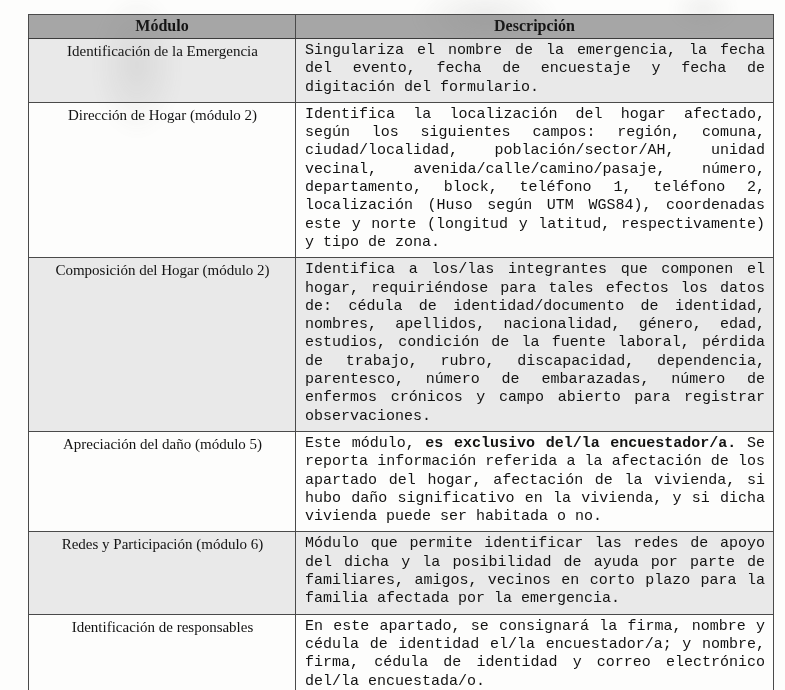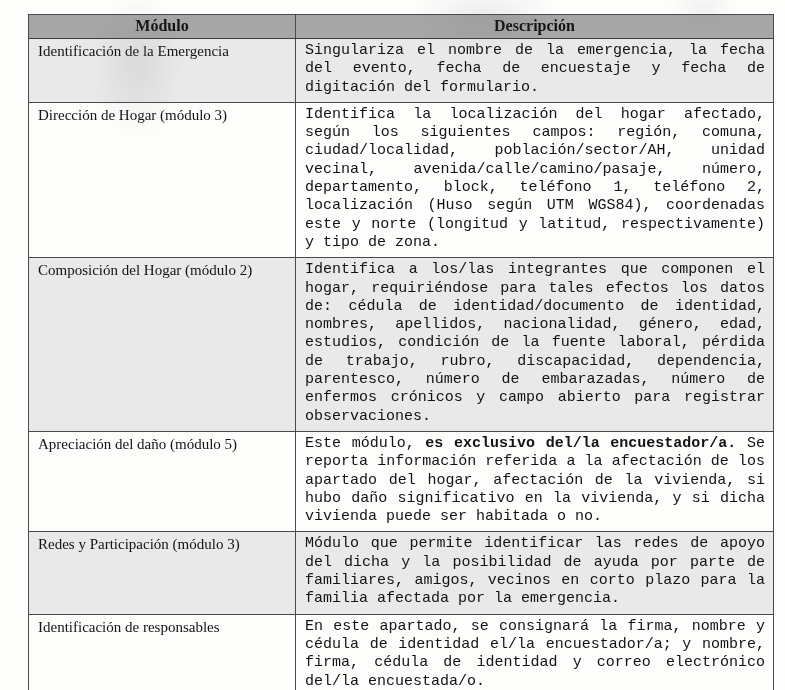--- a/index.html
+++ b/index.html
@@ -49,21 +49,21 @@
     text-align: center;
     font-size: 16px;
     padding: 2px 4px 3px 4px;
     border-bottom: 1px solid #3c3c3c;
   }
   table.modules td {
     font-size: 15px;
     line-height: 1.22;
     padding: 3px 8px 5px 9px;
   }
-  td.mod-cell  { padding-left: 9px; }
+  td.mod-cell  { padding-left: 9px; text-align: center; }
   td.desc-cell { text-align: justify; font-family: Liberation Mono, monospace; }
   tbody tr:nth-child(odd)  { background: #e9e9e9; }
   tbody tr:nth-child(even) { background: #fdfdfc; }
   .bold-inline { font-weight: bold; margin-top: 7px; }
   .source-caption {
     text-align: center;
     font-size: 13.5px;
     margin-top: 5px;
     color: #1c1c1c;
     position: relative;
@@ -89,33 +89,33 @@
         <th>Módulo</th>
         <th>Descripción</th>
       </tr>
     </thead>
     <tbody>
       <tr>
         <td class="mod-cell">Identificación de la Emergencia</td>
         <td class="desc-cell">Singulariza el nombre de la emergencia, la fecha del evento, fecha de encuestaje y fecha de digitación del formulario.</td>
       </tr>
       <tr>
-        <td class="mod-cell">Dirección de Hogar (módulo 3)</td>
+        <td class="mod-cell">Dirección de Hogar (módulo 2)</td>
         <td class="desc-cell">Identifica la localización del hogar afectado, según los siguientes campos: región, comuna, ciudad/localidad, población/sector/AH, unidad vecinal, avenida/calle/camino/pasaje, número, departamento, block, teléfono 1, teléfono 2, localización (Huso según UTM WGS84), coordenadas este y norte (longitud y latitud, respectivamente) y tipo de zona.</td>
       </tr>
       <tr>
         <td class="mod-cell">Composición del Hogar (módulo 2)</td>
         <td class="desc-cell">Identifica a los/las integrantes que componen el hogar, requiriéndose para tales efectos los datos de: cédula de identidad/documento de identidad, nombres, apellidos, nacionalidad, género, edad, estudios, condición de la fuente laboral, pérdida de trabajo, rubro, discapacidad, dependencia, parentesco, número de embarazadas, número de enfermos crónicos y campo abierto para registrar observaciones.</td>
       </tr>
       <tr>
         <td class="mod-cell">Apreciación del daño (módulo 5)</td>
         <td class="desc-cell"><span>Este módulo, </span><span class="bold-inline">es exclusivo del/la encuestador/a.</span><span> Se reporta información referida a la afectación de los apartado del hogar, afectación de la vivienda, si hubo daño significativo en la vivienda, y si dicha vivienda puede ser habitada o no.</span></td>
       </tr>
       <tr>
-        <td class="mod-cell">Redes y Participación (módulo 3)</td>
+        <td class="mod-cell">Redes y Participación (módulo 6)</td>
         <td class="desc-cell">Módulo que permite identificar las redes de apoyo del dicha y la posibilidad de ayuda por parte de familiares, amigos, vecinos en corto plazo para la familia afectada por la emergencia.</td>
       </tr>
       <tr>
         <td class="mod-cell">Identificación de responsables</td>
         <td class="desc-cell">En este apartado, se consignará la firma, nombre y cédula de identidad el/la encuestador/a; y nombre, firma, cédula de identidad y correo electrónico del/la encuestada/o.</td>
       </tr>
     </tbody>
   </table>
 
   <div class="source-caption">Fuente: Unidad de Información Social en Emergencias, División de Focalización.</div>

